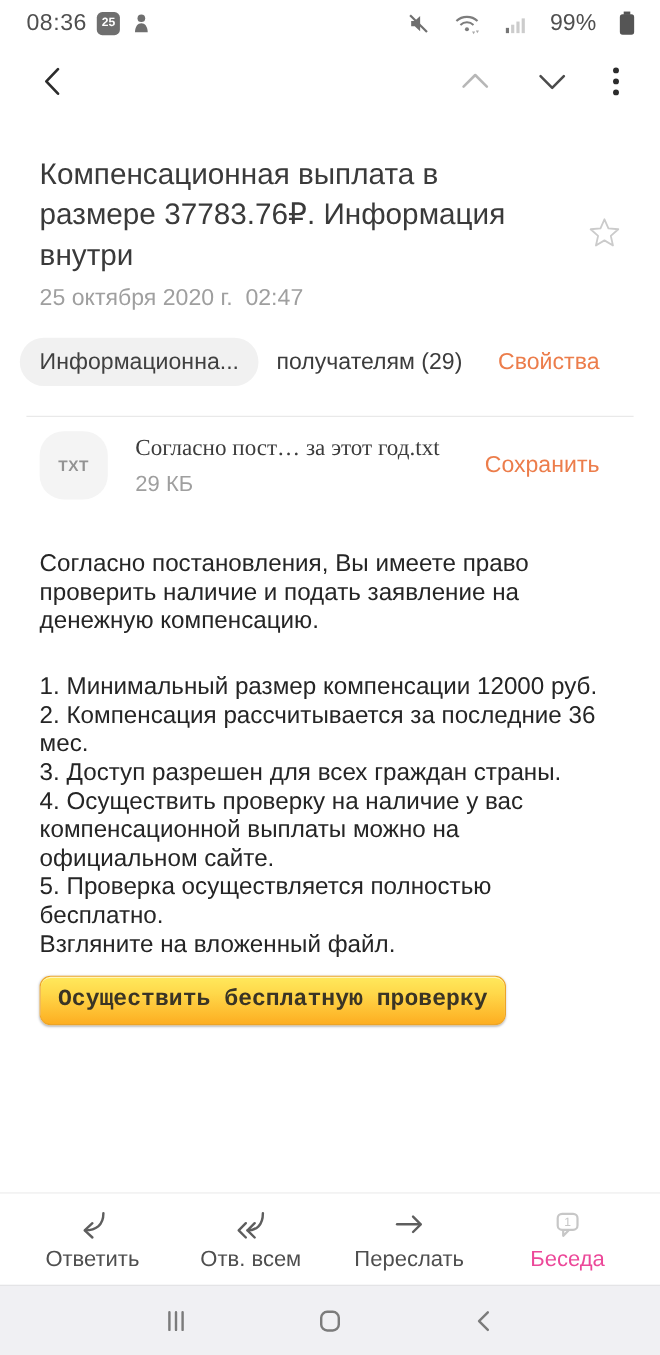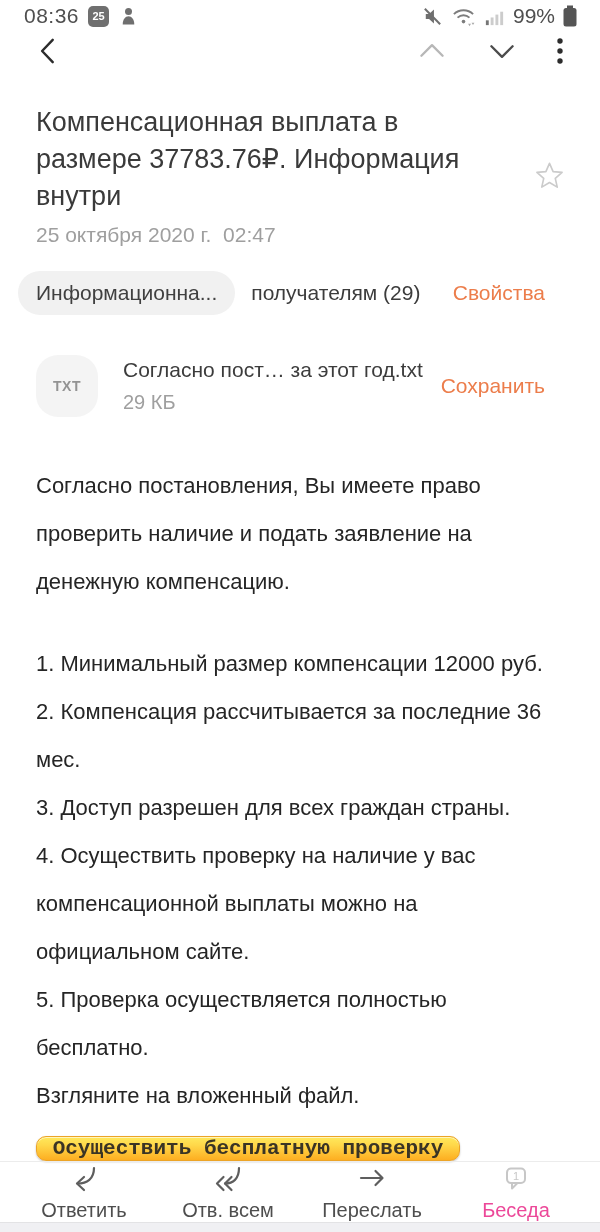--- a/index.html
+++ b/index.html
@@ -16,21 +16,21 @@
     height: 38px; display: flex; align-items: center;
     padding: 4px 22px 0 24px; color: #5a5a5a;
   }
   .status-left { display: flex; align-items: center; gap: 9px; }
   .status-time { font-size: 21px; color: #4f4f4f; letter-spacing: .5px; }
   .cal-icon {
     width: 21px; height: 21px; background: #6f6f6f; border-radius: 5px;
     color: #ffffff; font-size: 11px; font-weight: bold;
     display: flex; align-items: center; justify-content: center;
   }
-  .status-right { margin-left: auto; display: flex; align-items: center; gap: 7px; }
+  .status-right { margin-left: auto; display: flex; align-items: center; gap: 20px; }
   .battery-pct { font-size: 21px; color: #4f4f4f; }
 
   
   .app-nav { height: 72px; display: flex; align-items: center; padding: 0 28px 0 26px; }
   .icon-btn { background: none; border: none; padding: 6px; cursor: pointer; display: flex; align-items: center; justify-content: center; }
   .app-nav-right { margin-left: auto; display: flex; align-items: center; gap: 22px; }
 
   
   .subject-row { display: flex; padding: 30px 28px 0 36px; }
   .subject {
@@ -53,26 +53,26 @@
 
   
   .attachment-row { display: flex; align-items: center; padding: 13px 55px 0 36px; }
   .att-thumb {
     width: 62px; height: 62px; background: #f4f4f4; border-radius: 22px;
     display: flex; align-items: center; justify-content: center;
     font-size: 14px; font-weight: bold; color: #939393; letter-spacing: .5px;
     flex: none;
   }
   .att-info { margin-left: 25px; min-width: 0; }
-  .att-name { font-size: 21px; color: #3c3c3c; white-space: nowrap; }
+  .att-name { font-size: 21px; color: #3c3c3c; white-space: nowrap; font-family: Liberation Serif, serif; }
   .att-size { font-size: 20px; color: #9f9f9f; margin-top: 9px; }
   .att-save { margin-left: auto; font-size: 21px; color: #ec7d4b; background: none; border: none; font-family: inherit; cursor: pointer; flex: none; }
 
   
-  .mail-body { padding: 45px 44px 0 36px; font-size: 22px; line-height: 48px; color: #252525; }
+  .mail-body { padding: 45px 44px 0 36px; font-size: 22px; line-height: 26px; color: #252525; }
   .mail-body .para { margin: 0; }
   .mail-body .gap { height: 34px; }
 
   
   .cta-button {
     display: block; margin: 16px 0 0 36px; width: 424px; height: 45px;
     background: linear-gradient(#ffe95c, #ffd84a 35%, #fdae21);
     border: 1px solid #eca427; border-radius: 10px;
     box-shadow: 0 1px 2px rgba(0,0,0,.25), inset 0 1px 0 rgba(255,255,255,.6);
     font-family: Liberation Mono, monospace; font-size: 21px; font-weight: bold; color: #3a3425;

